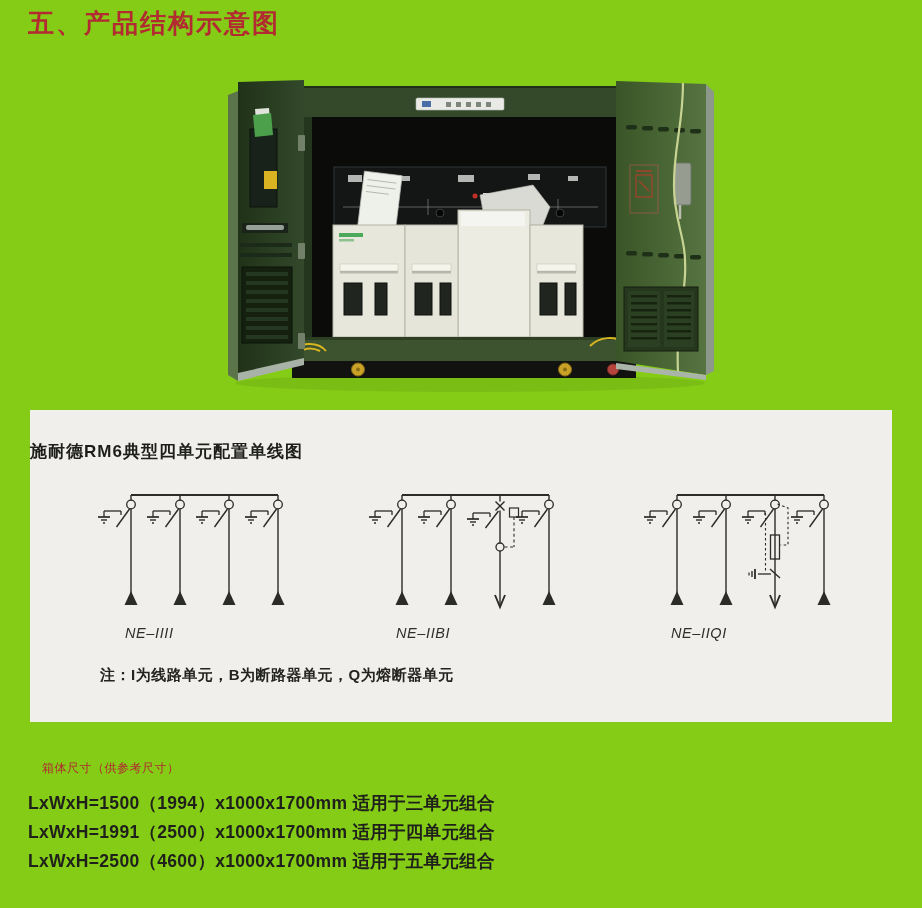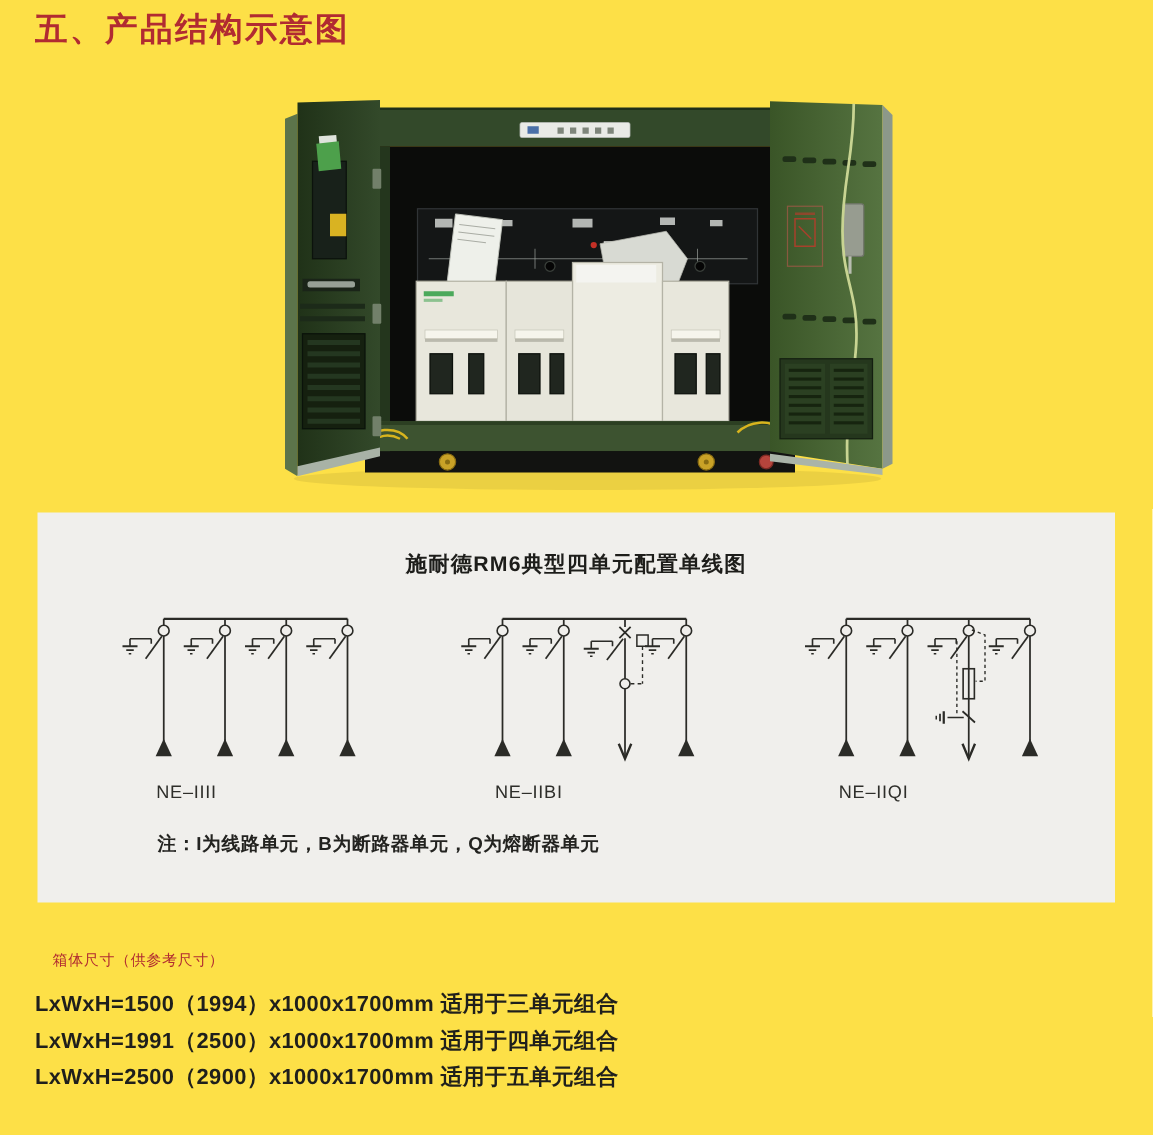--- a/index.html
+++ b/index.html
@@ -1,27 +1,27 @@
 <!DOCTYPE html>
 <html><head>
 <meta charset="utf-8">
 <style>
   html,body{margin:0;padding:0;background:#ffffff;}
-  .page{position:relative;width:922px;height:908px;background:#fde047;overflow:hidden;
+  .page{position:relative;width:922px;height:908px;background:#84cc16;overflow:hidden;
         font-family:"Liberation Sans","DejaVu Sans",sans-serif;}
   .page-title{position:absolute;left:28px;top:6px;font-size:26px;font-weight:bold;
         color:#b12b31;letter-spacing:2px;}
   .photo{position:absolute;left:228px;top:75px;width:490px;height:320px;}
   .gray-panel{position:absolute;left:30px;top:410px;width:862px;height:312px;background:#f0efec;}
-  .panel-title{position:absolute;left:0;right:0;top:30px;text-align:center;
+  .panel-title{position:absolute;left:0;right:0;top:30px;
         font-size:17px;font-weight:bold;color:#1d1d1a;letter-spacing:1px;}
   .diagram{position:absolute;top:77px;}
   .d1{left:65px;} .d2{left:336px;} .d3{left:611px;}
-  .diagram-label{margin:8px 0 0 30px;font-size:14.5px;color:#2e2e2a;letter-spacing:0.6px;}
-  .panel-note{position:absolute;left:96px;top:256px;font-size:15px;font-weight:600;
+  .diagram-label{margin:8px 0 0 30px;font-size:14.5px;color:#2e2e2a;letter-spacing:0.6px;font-style:italic;}
+  .panel-note{position:absolute;left:70px;top:256px;font-size:15px;font-weight:600;
         color:#232320;letter-spacing:0.5px;}
   .dims-heading{position:absolute;left:28px;top:760px;font-size:12px;font-weight:normal;
         color:#b12b31;letter-spacing:0.5px;margin-left:14px;}
   .dim-line{position:absolute;left:28px;font-size:17.5px;font-weight:600;color:#1f1f1c;letter-spacing:0.3px;}
   .dl0{top:791px;} .dl1{top:820px;} .dl2{top:849px;}
   .consult-line{position:absolute;left:28px;top:876px;font-size:17.5px;font-weight:600;color:#1f1f1c;}
 </style>
 </head>
 <body>
 
@@ -392,15 +392,15 @@
         </svg>
       <div class="diagram-label">NE–IIBI</div>
     </div>
 
     <div class="panel-note">注：I为线路单元，B为断路器单元，Q为熔断器单元</div>
   </div>
 
   <div class="dims-heading">箱体尺寸（供参考尺寸）</div>
   <div class="dim-line dl0">LxWxH=1500（1994）x1000x1700mm 适用于三单元组合</div>
   <div class="dim-line dl1">LxWxH=1991（2500）x1000x1700mm 适用于四单元组合</div>
-  <div class="dim-line dl2">LxWxH=2500（2900）x1000x1700mm 适用于五单元组合</div>
+  <div class="dim-line dl2">LxWxH=2500（4600）x1000x1700mm 适用于五单元组合</div>
 
 </div>
 
 </body></html>

